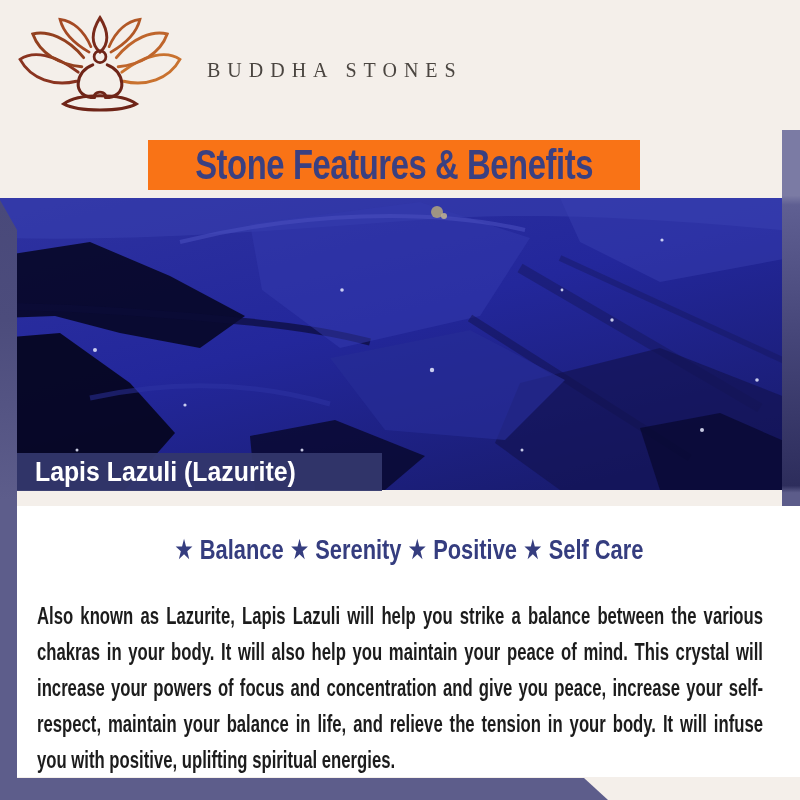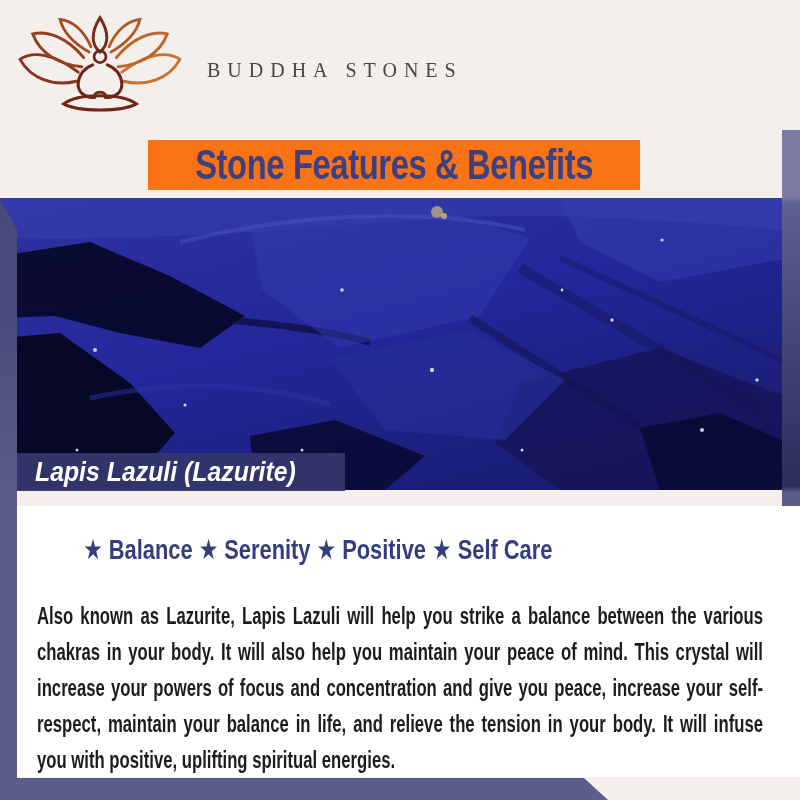--- a/index.html
+++ b/index.html
@@ -15,39 +15,39 @@
 
   
   .banner{left:148px;top:140px;width:492px;height:50px;background:#f97316;
           display:flex;align-items:center;justify-content:center;}
   .banner-text{font-size:42px;font-weight:bold;color:#3a4081;white-space:nowrap;
                transform:scaleX(0.78);letter-spacing:-0.5px;}
 
   
   .photo{left:0;top:198px;width:800px;height:292px;}
   .photo svg{display:block;width:800px;height:292px;}
-  .stone-label{position:absolute;left:0;top:255px;width:345px;height:38px;
-               background:rgba(51,55,107,0.95);display:flex;align-items:center;font-style:italic;}
+  .stone-label{position:absolute;left:0;top:255px;width:382px;height:38px;
+               background:rgba(51,55,107,0.95);display:flex;align-items:center;}
   .stone-label span{padding-left:38px;color:#ffffff;font-weight:bold;font-size:27px;
                     white-space:nowrap;transform:scaleX(0.92);transform-origin:0 50%;}
 
   
   .left-ribbon{left:0;top:200px;width:17px;height:600px;
      background:linear-gradient(180deg,#49497a 0%,#53538० 0%,#4c4c7c 20%,#5d5d8b 50%,#5d5d8b 100%);
      background:linear-gradient(180deg,#49497a 0%,#4c4c7c 20%,#5d5d8b 50%,#5d5d8b 100%);
      clip-path:polygon(0 0,100% 30px,100% 100%,0 100%);}
   .right-ribbon{left:782px;top:130px;width:18px;height:468px;
      background:linear-gradient(180deg,#7b7ba4 0%,#7b7ba4 14%,#5f5f92 16%,#454578 45%,#2d2d5c 76%,#5c5c8a 77.5%,#5c5c8a 100%);
      clip-path:polygon(0 0,100% 0,100% 100%,0 calc(100% - 26px));}
   .bottom-band{left:0;top:778px;width:608px;height:22px;background:#5d5d8b;
      clip-path:polygon(0 0,calc(100% - 24px) 0,100% 100%,0 100%);}
 
   
   .card{left:17px;top:506px;width:783px;height:271px;background:#ffffff;}
-  .stars-line{margin-top:27px;line-height:33px;}
+  .stars-line{margin-top:27px;text-align:center;line-height:33px;}
   .stars-line span{display:inline-block;font-family:"Liberation Sans","DejaVu Sans",sans-serif;
                    font-size:28px;font-weight:bold;color:#353d7f;white-space:nowrap;
                    transform:scaleX(0.78);}
   .para{margin:28px 0 0 20px;width:726px;}
   .para-inner{width:1000px;transform:scaleX(0.726);transform-origin:0 0;
               font-size:23px;line-height:36px;font-weight:bold;color:#1c1c1c;
               text-align:justify;}
 </style>
 </head>
 <body>

